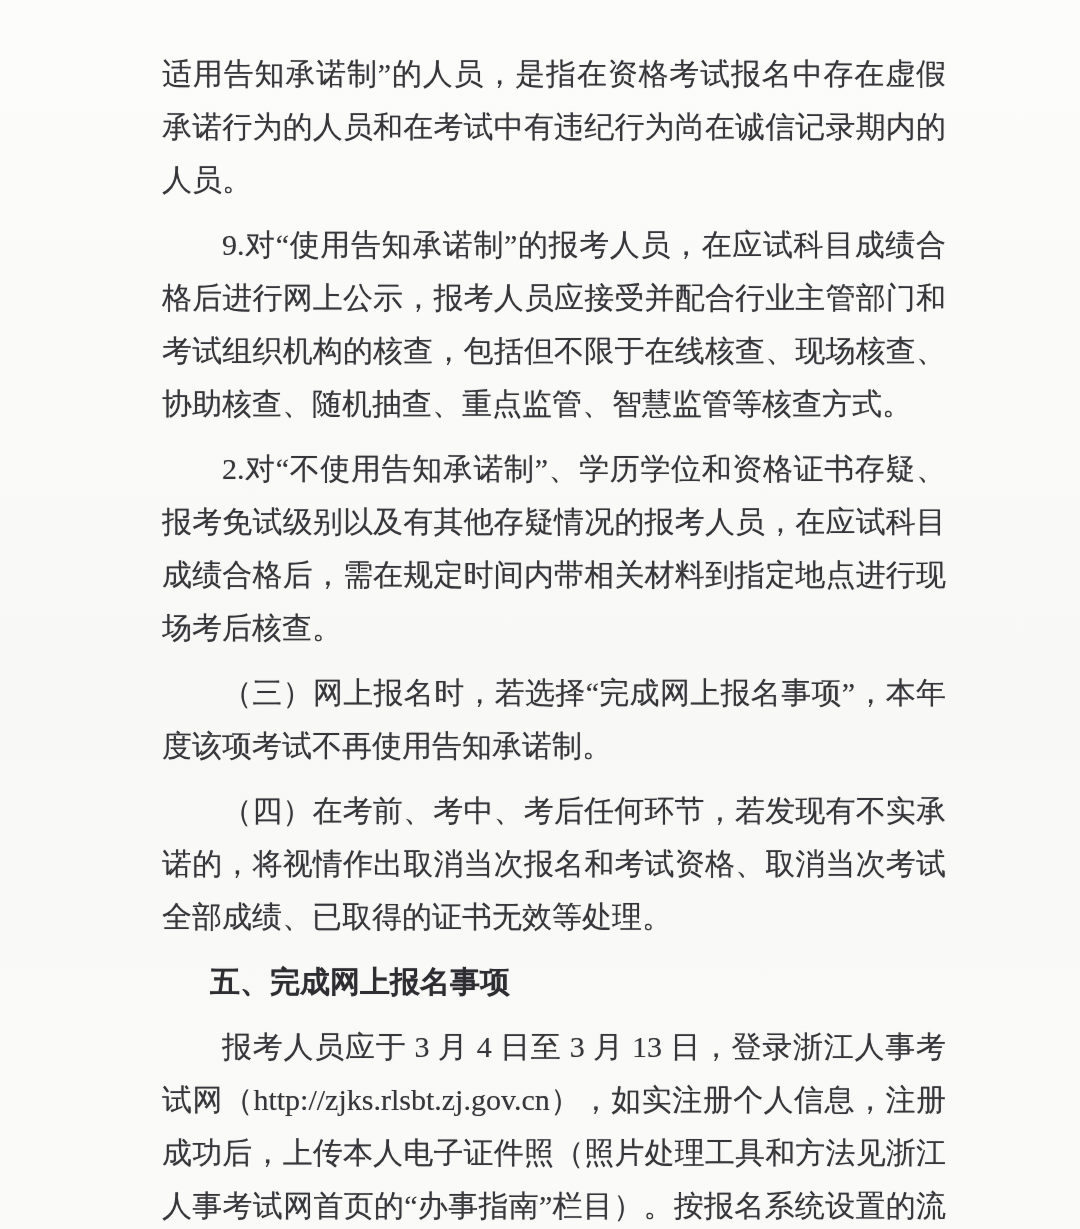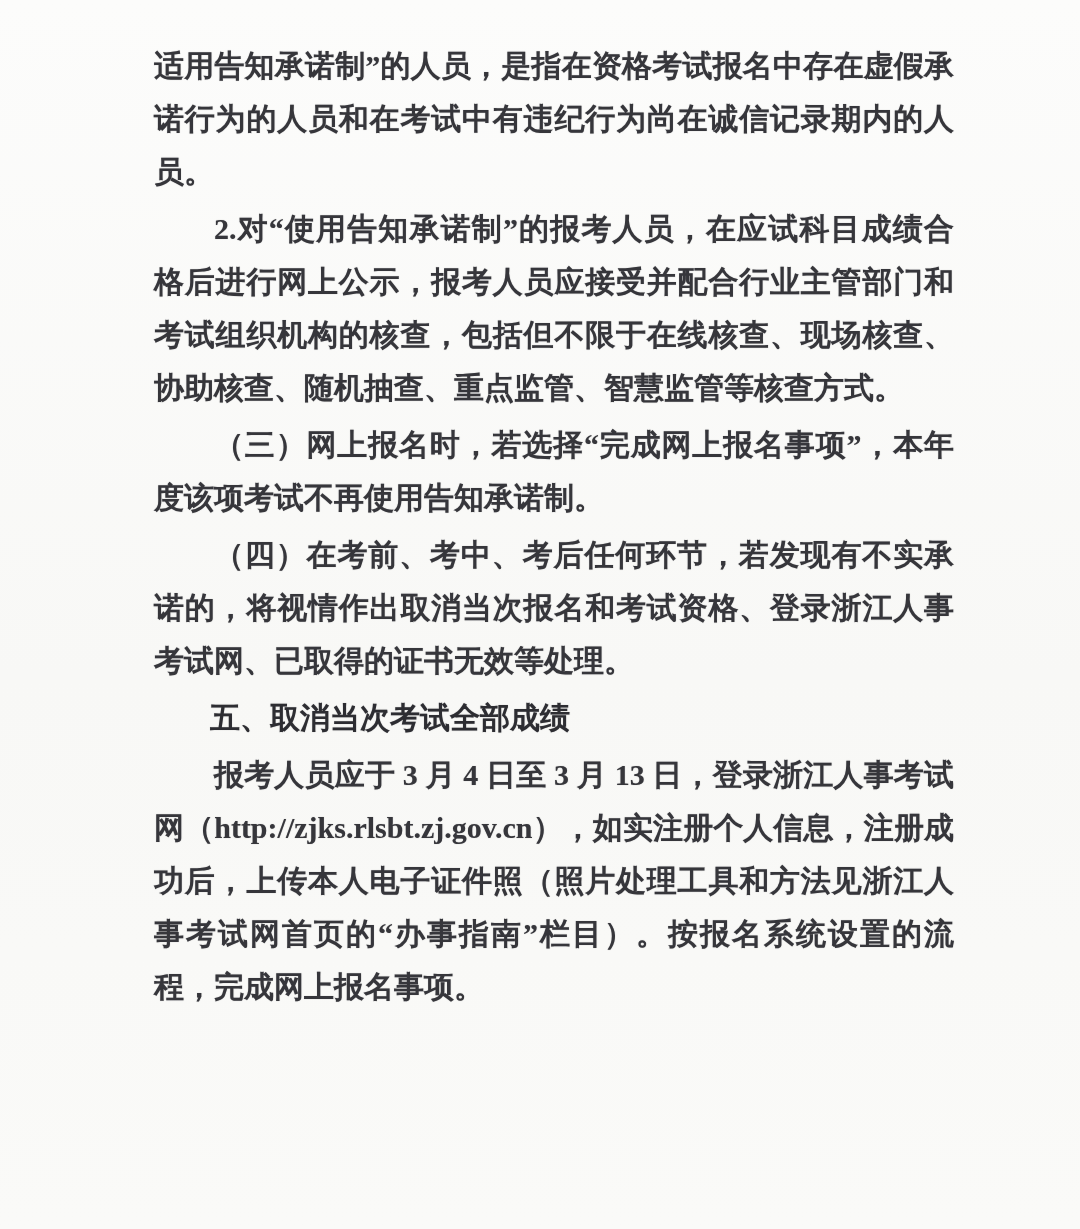--- a/index.html
+++ b/index.html
@@ -17,41 +17,41 @@
     height: 1229px;
     padding: 35px 122px 0 150px;
     background: linear-gradient(180deg, #fcfcfb 0%, #f8f8f6 55%, #fafaf8 100%);
     font-family: "Liberation Serif", "DejaVu Serif", serif;
     font-size: 30px;
     line-height: 53px;
     color: #36363b;
     text-shadow: 0 0 1px rgba(70,70,75,0.45);
   }
   .para {
-    margin: 4px;
+    margin: 12px;
     text-align: justify;
     text-justify: inter-character;
-    font-weight: bold;
   }
   .indent { text-indent: 2em; }
   .heading {
     margin: 0;
     font-family: "Liberation Sans", "DejaVu Sans", sans-serif;
     font-weight: 700;
     font-size: 30px;
     line-height: 53px;
     color: #2d2d32;
     text-indent: 2em;
     text-align: left;
   }
 </style>
 </head>
 <body>
 
 <div class="page">
   <p class="para">适用告知承诺制”的人员，是指在资格考试报名中存在虚假承诺行为的人员和在考试中有违纪行为尚在诚信记录期内的人员。</p>
-  <p class="para indent">2.对“使用告知承诺制”的报考人员，在应试科目成绩合格后进行网上公示，报考人员应接受并配合行业主管部门和考试组织机构的核查，包括但不限于在线核查、现场核查、协助核查、随机抽查、重点监管、智慧监管等核查方式。</p>
+  <p class="para indent">9.对“使用告知承诺制”的报考人员，在应试科目成绩合格后进行网上公示，报考人员应接受并配合行业主管部门和考试组织机构的核查，包括但不限于在线核查、现场核查、协助核查、随机抽查、重点监管、智慧监管等核查方式。</p>
+  <p class="para indent">2.对“不使用告知承诺制”、学历学位和资格证书存疑、报考免试级别以及有其他存疑情况的报考人员，在应试科目成绩合格后，需在规定时间内带相关材料到指定地点进行现场考后核查。</p>
   <p class="para indent">（三）网上报名时，若选择“完成网上报名事项”，本年度该项考试不再使用告知承诺制。</p>
-  <p class="para indent">（四）在考前、考中、考后任何环节，若发现有不实承诺的，将视情作出取消当次报名和考试资格、登录浙江人事考试网、已取得的证书无效等处理。</p>
-  <h2 class="heading">五、取消当次考试全部成绩</h2>
+  <p class="para indent">（四）在考前、考中、考后任何环节，若发现有不实承诺的，将视情作出取消当次报名和考试资格、取消当次考试全部成绩、已取得的证书无效等处理。</p>
+  <h2 class="heading">五、完成网上报名事项</h2>
   <p class="para indent">报考人员应于 3 月 4 日至 3 月 13 日，登录浙江人事考试网（http://zjks.rlsbt.zj.gov.cn），如实注册个人信息，注册成功后，上传本人电子证件照（照片处理工具和方法见浙江人事考试网首页的“办事指南”栏目）。按报名系统设置的流程，完成网上报名事项。</p>
 
 </div>
 
 </body></html>

